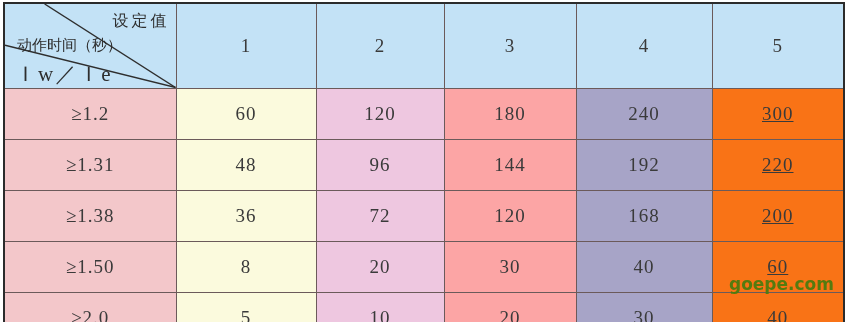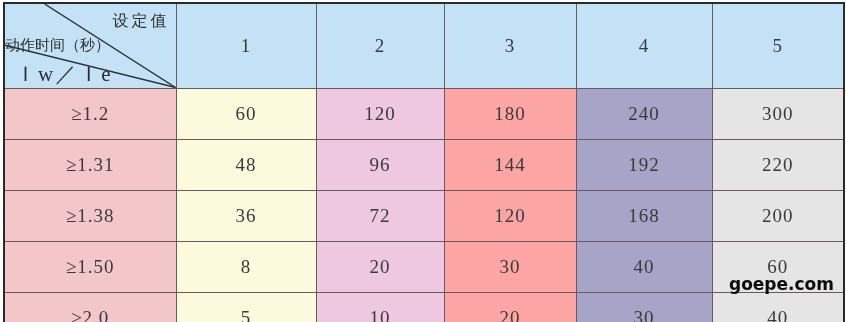--- a/index.html
+++ b/index.html
@@ -85,21 +85,21 @@
     font-size: 15px;
     line-height: 1;
   }
   .corner-label.setpoint {
     right: 6px;
     top: 9px;
     letter-spacing: 3px;
     font-size: 16px;
   }
   .corner-label.optime {
-    left: 0;
+    left: 12px;
     top: 33px;
     letter-spacing: 0px;
     font-size: 15px;
   }
   .corner-label.ratio {
     left: 10px;
     top: 60px;
     font-family: "Liberation Serif", "DejaVu Serif", serif;
     font-size: 21px;
     letter-spacing: 2px;
@@ -110,28 +110,28 @@
     background: #f3c7ca;
     font-size: 20px;
     letter-spacing: 1px;
   }
 
   
   td.v1 { background: #fbfadd; }
   td.v2 { background: #eec7e0; }
   td.v3 { background: #fca5a5; }
   td.v4 { background: #a7a4c7; font-family: Liberation Serif, serif; }
-  td.v5 { background: #e5e5e5; }
+  td.v5 { background: #f97316; text-decoration: underline; }
 
   
   #watermark {
     position: absolute;
     right: 12px;
     bottom: 30px;
-    color: #000000;
+    color: #4d7c0f;
     font-family: "DejaVu Sans", "Liberation Sans", sans-serif;
     font-size: 17px;
     font-weight: 600;
     letter-spacing: 0px;
     pointer-events: none;
     opacity: 0.95;
   }
 </style>
 </head>
 <body>

